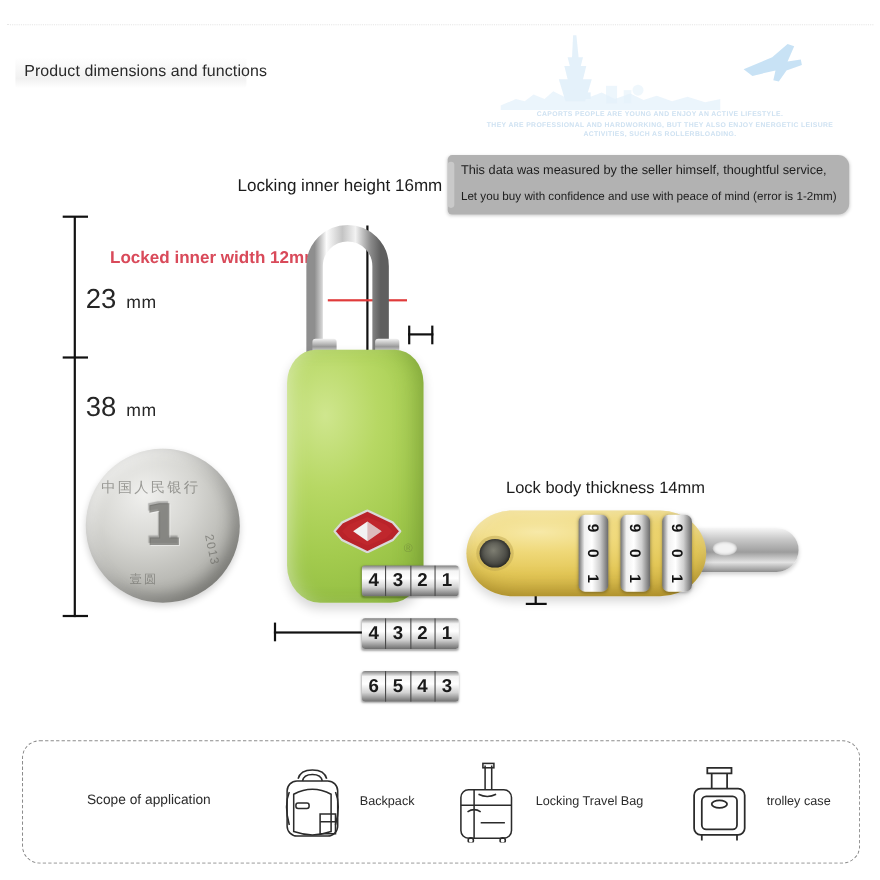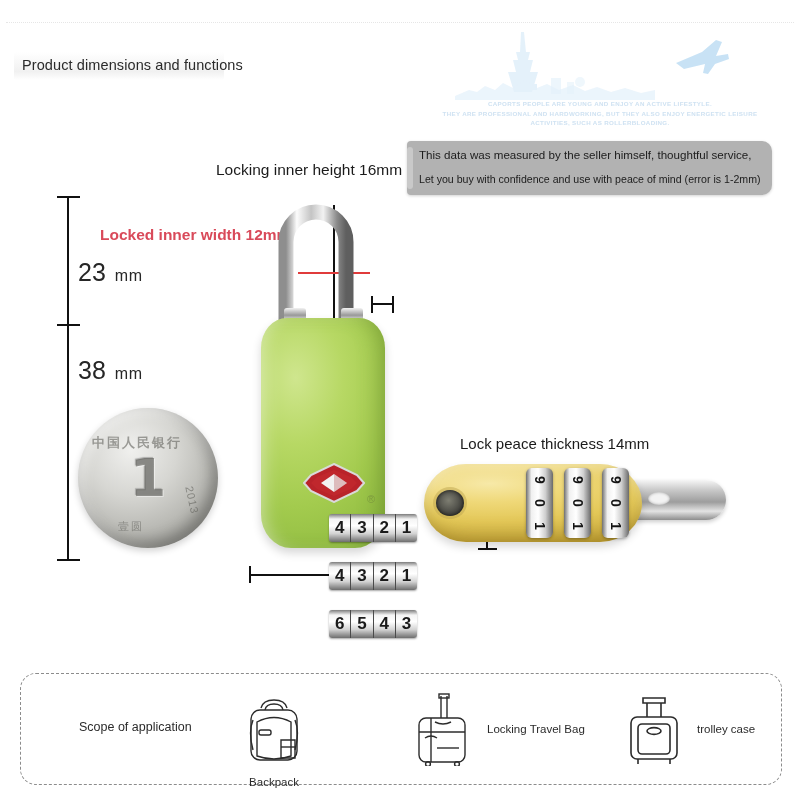--- a/index.html
+++ b/index.html
@@ -217,39 +217,39 @@
     font-size:52px;font-weight:700;
     font-family:"DejaVu Sans", sans-serif;
     text-shadow:1px 1px 0 rgba(255,255,255,.45), -1px -1px 1px rgba(0,0,0,.25);
   }
   .coin-yr{
     position:absolute;right:12px;bottom:42px;transform:rotate(78deg);
     font-size:11px;color:rgba(95,95,90,.6);letter-spacing:1px;
   }
   .coin-cn{
     position:absolute;left:14px;top:26px;
-    font-size:13px;color:rgba(95,95,90,.58);letter-spacing:2px;font-weight:bold;
+    font-size:13px;color:rgba(95,95,90,.58);letter-spacing:2px;
   }
   .coin-bt{
     position:absolute;left:40px;bottom:14px;
     font-size:11px;color:rgba(95,95,90,.55);letter-spacing:2px;
   }
 
   
   .scope{
     position:absolute;left:20px;top:673px;width:760px;height:110px;
     border:1.4px dashed #8c8c8c;border-radius:16px;
     display:flex;align-items:center;
   }
   .scope-label{
     position:absolute;left:58px;top:46px;font-size:12.5px;color:#2b2b2b;white-space:nowrap;
   }
   .scope-item{position:absolute;display:flex;align-items:center;gap:10px;top:18px;}
   .scope-item .cap{font-size:11.5px;color:#2b2b2b;white-space:nowrap;}
-  .si-1{left:220px;flex-direction:column;}
+  .si-1{left:230px;}
   .si-2{left:390px;}
   .si-3{left:600px;align-items:center;}
   .si-art{width:66px;height:74px;}
 </style>
 </head>
 <body>
 
 <div class="stage">
 
   <div class="top-dotted"></div>
@@ -292,21 +292,21 @@
 
   <div class="dim-23">
     <span class="dim-num">23</span><span class="dim-unit">mm</span>
   </div>
   <div class="dim-38">
     <span class="dim-num">38</span><span class="dim-unit">mm</span>
   </div>
 
   <div class="an an-inner-height">Locking inner height 16mm</div>
   <div class="an an-inner-width">Locked inner width 12mm</div>
-  <div class="an an-thickness">Lock peace thickness 14mm</div>
+  <div class="an an-thickness">Lock body thickness 14mm</div>
 
   <div class="black-line"></div>
   <div class="red-line"></div>
   <div class="cal cal-v1"></div>
   <div class="cal cal-v2"></div>
   <div class="cal cal-h"></div>
   <div class="th-v"></div>
   <div class="th-t1"></div>
   <div class="th-t2"></div>
   <div class="wdim-line"></div>

